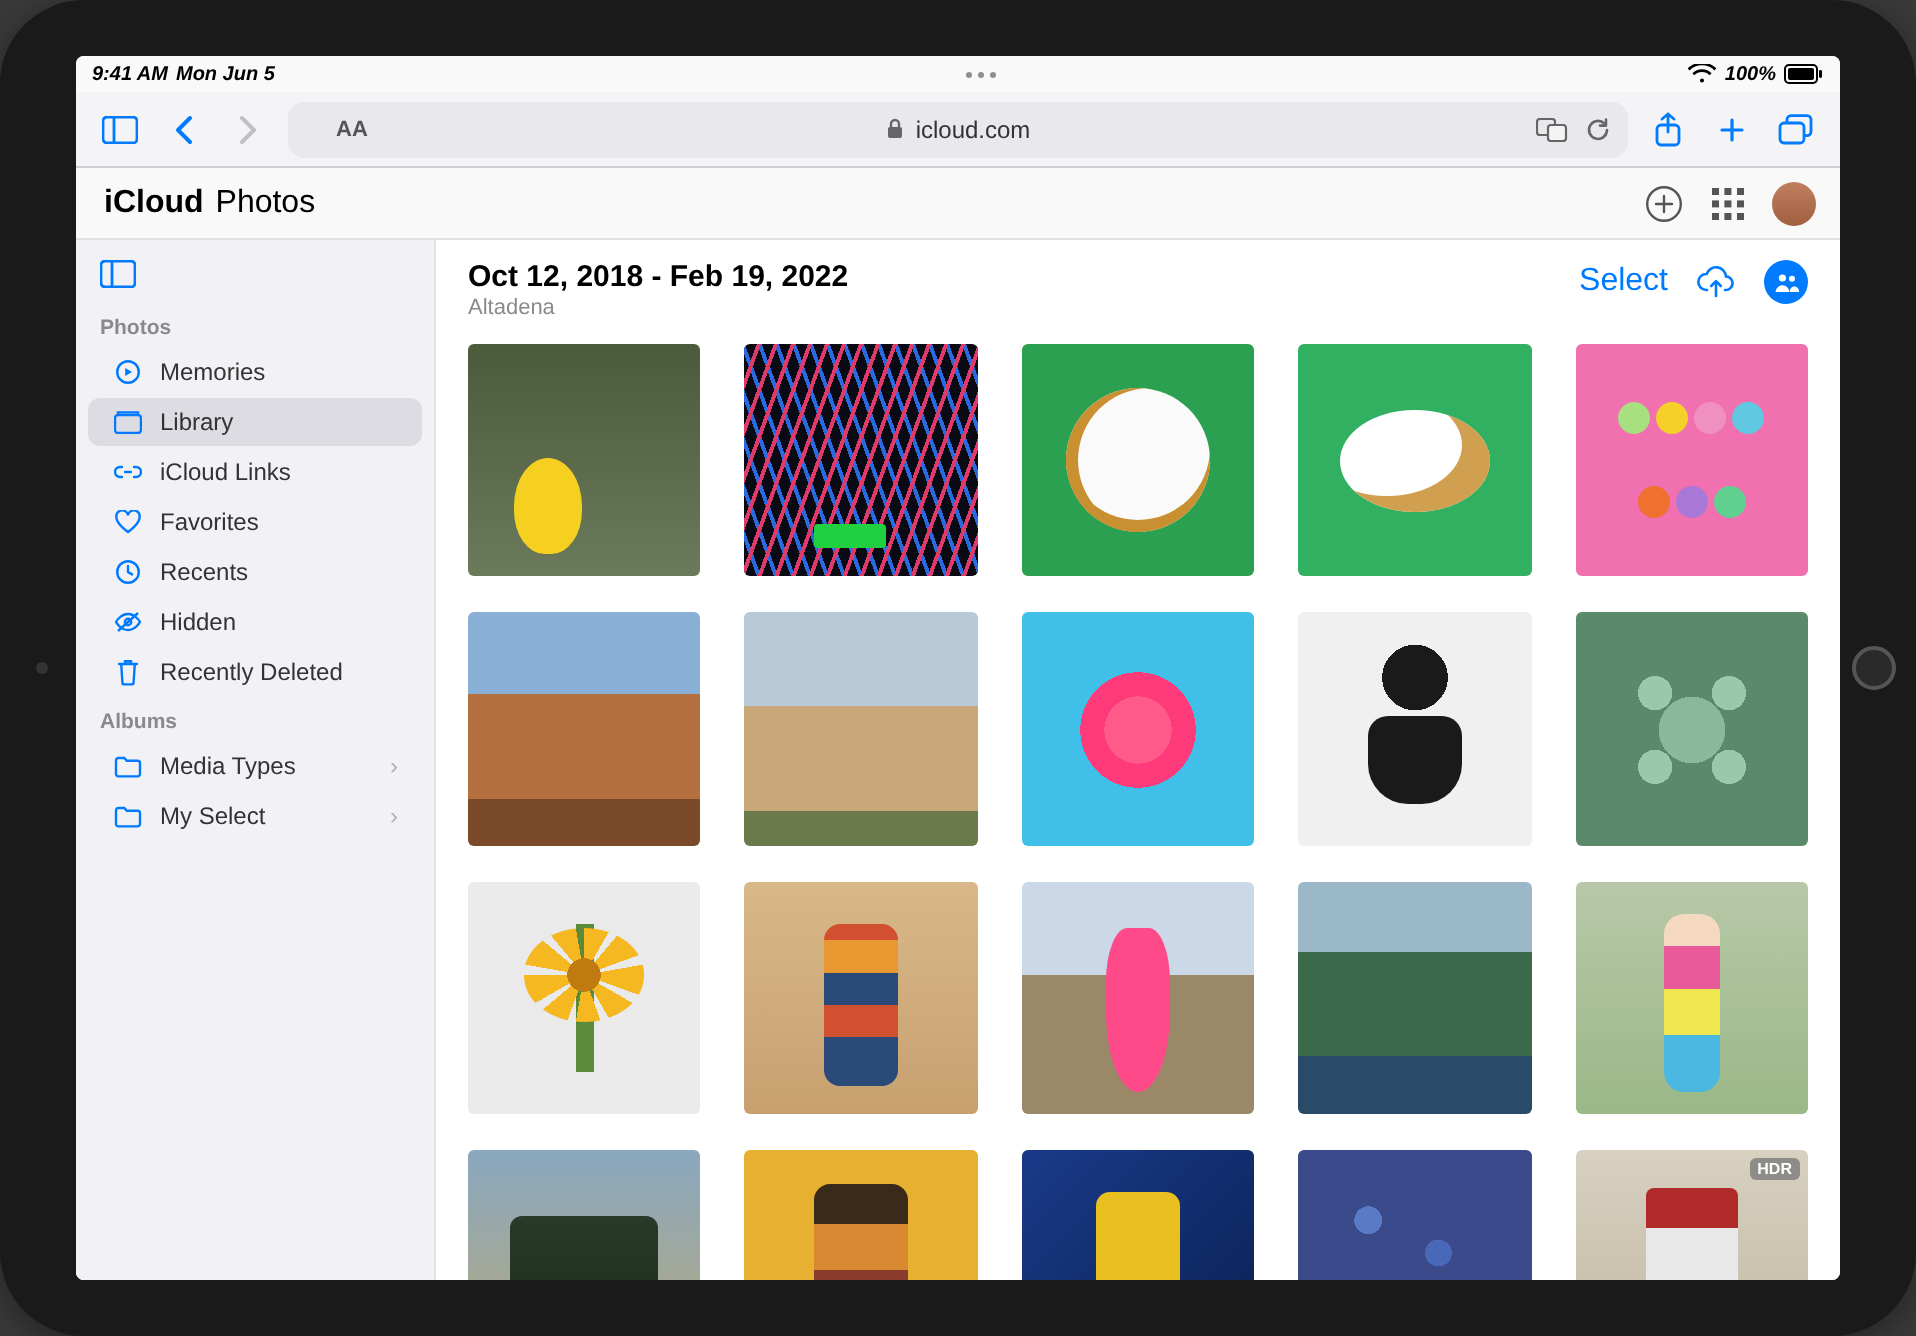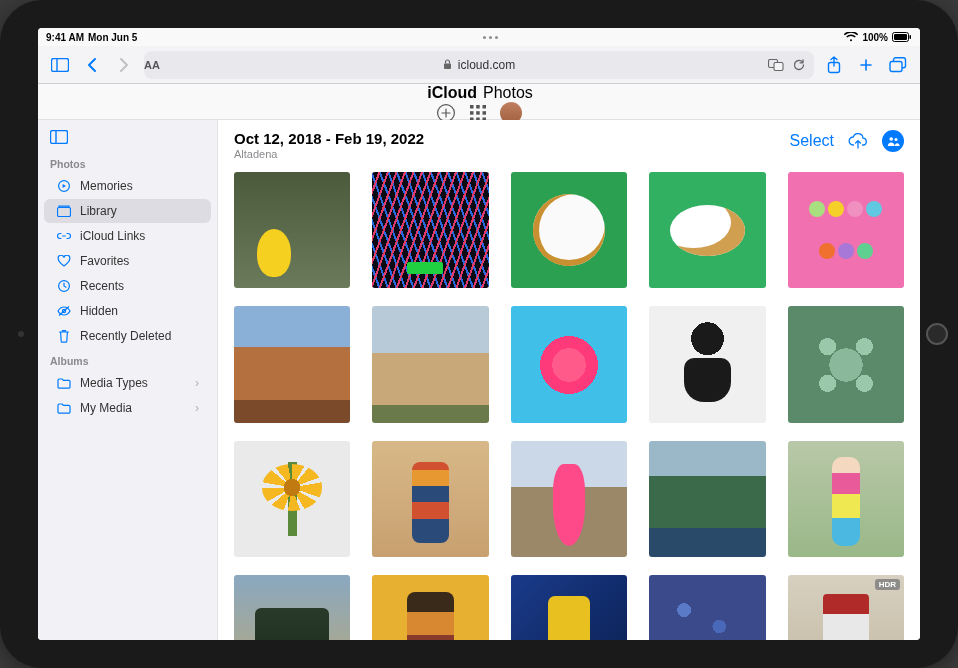--- a/index.html
+++ b/index.html
@@ -2,33 +2,33 @@
 <html><head>
 <meta charset="utf-8">
 <style>
   * { margin: 0; padding: 0; box-sizing: border-box; font-family: -apple-system, "Helvetica Neue", Arial, sans-serif; }
   body { background:#3a3a3a; display:flex; align-items:center; justify-content:center; height:100vh; }
   .device { width:958px; height:668px; background:#1a1a1a; border-radius:42px; padding:28px 38px; position:relative; box-shadow:0 4px 20px rgba(0,0,0,.4); }
   .home-btn { position:absolute; right:10px; top:50%; transform:translateY(-50%); width:22px; height:22px; border:2px solid #555; border-radius:50%; background:#2a2a2a; }
   .camera { position:absolute; left:18px; top:50%; transform:translateY(-50%); width:6px; height:6px; background:#333; border-radius:50%; }
   .screen { width:100%; height:100%; background:#fff; border-radius:4px; display:flex; flex-direction:column; overflow:hidden; }
 
-  .status-bar { height:18px; display:flex; align-items:center; justify-content:space-between; padding:0 8px; font-size:10px; font-weight:600; color:#000; background:#f9f9f9; }
+  .status-bar { height:18px; display:flex; align-items:center; justify-content:space-between; padding:0 8px; font-size:10px; font-weight:600; color:#000; background:#f9f9f9;font-style:italic; }
   .status-left, .status-right { display:flex; align-items:center; gap:4px; }
   .dots { display:flex; gap:3px; }
   .dot3 { width:3px; height:3px; background:#8e8e93; border-radius:50%; }
 
   .safari-toolbar { height:38px; background:#f4f4f6; border-bottom:1px solid #d0d0d4; display:flex; align-items:center; padding:0 10px; gap:8px; }
   .tb-btn { width:24px; height:24px; display:flex; align-items:center; justify-content:center; color:#007aff; }
   .tb-btn.disabled { color:#c0c0c4; }
   .url-bar { flex:1; height:28px; background:#e9e9ed; border-radius:8px; display:flex; align-items:center; justify-content:center; gap:6px; font-size:12px; color:#333; position:relative; }
-  .url-left { position:absolute; left:0; display:flex; align-items:center; color:#555; }
+  .url-left { position:absolute; left:24px; display:flex; align-items:center; color:#555; }
   .url-right { position:absolute; right:8px; display:flex; align-items:center; gap:8px; color:#555; }
 
-  .icloud-header { height:36px; background:#f9f9f9; border-bottom:1px solid #e0e0e4; display:flex; align-items:center; justify-content:space-between; padding:0 12px;flex-direction:column; }
+  .icloud-header { height:36px; background:#f9f9f9; border-bottom:1px solid #e0e0e4; display:flex; align-items:center; justify-content:space-between; padding:0 12px; }
   .icloud-title { font-size:16px; font-weight:600; display:flex; align-items:center; gap:2px; }
   .icloud-title .apple { font-size:14px; }
   .icloud-actions { display:flex; align-items:center; gap:14px; }
   .avatar { width:22px; height:22px; border-radius:50%; background:linear-gradient(#c08060,#a06040); }
 
   .content { flex:1; display:flex; overflow:hidden; background:#fff; }
 
   .sidebar { width:180px; background:#f2f2f6; border-right:1px solid #e3e3e6; padding:6px 0; overflow-y:auto; font-size:12px; }
   .sb-toggle { padding:4px 12px 8px; color:#007aff; }
   .sb-section-title { padding:6px 12px 3px; font-size:10.5px; font-weight:600; color:#8a8a8e; }
@@ -315,21 +315,21 @@
             </span>
           <span>Media Types</span>
           <span class="chev">›</span>
         </div>
         <div class="sb-item">
           <span class="icon">
               <svg width="14" height="11" viewBox="0 0 14 11">
                 <path d="M1 2.2A1.2 1.2 0 0 1 2.2 1h3l1.2 1.4h5.4A1.2 1.2 0 0 1 13 3.6V9a1.2 1.2 0 0 1-1.2 1.2H2.2A1.2 1.2 0 0 1 1 9z" fill="none" stroke="#007aff" stroke-width="1.2"></path>
               </svg>
             </span>
-          <span>My Media</span>
+          <span>My Select</span>
           <span class="chev">›</span>
         </div>
       </div>
 
       <div class="main">
         <div class="main-header">
           <div class="mh-left">
             <div class="date-range">Oct 12, 2018 - Feb 19, 2022</div>
             <div class="location">Altadena</div>
           </div>

